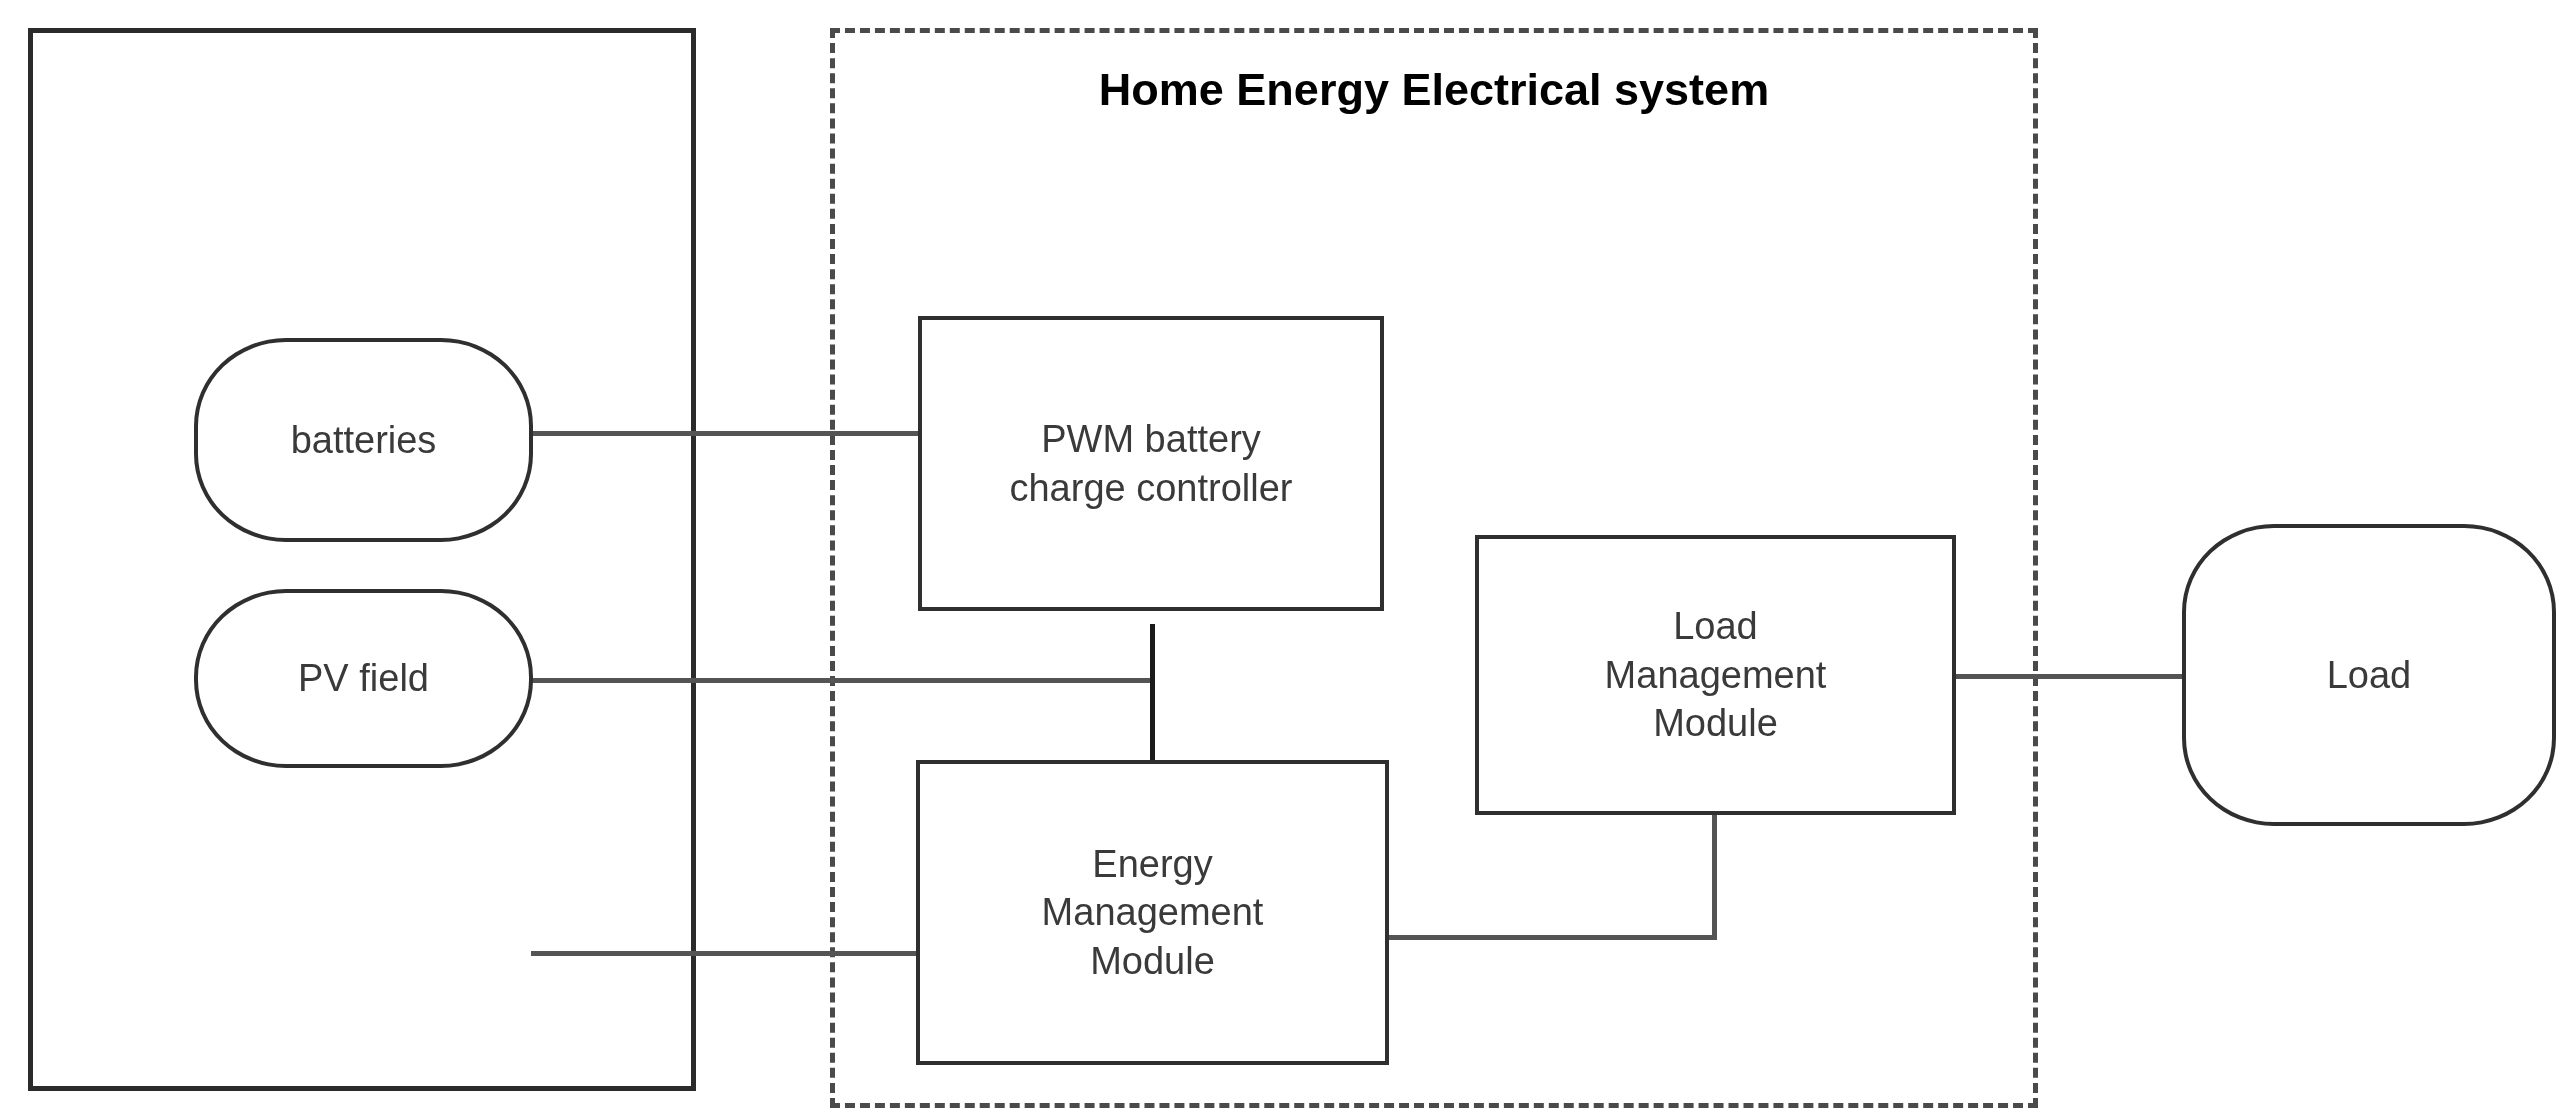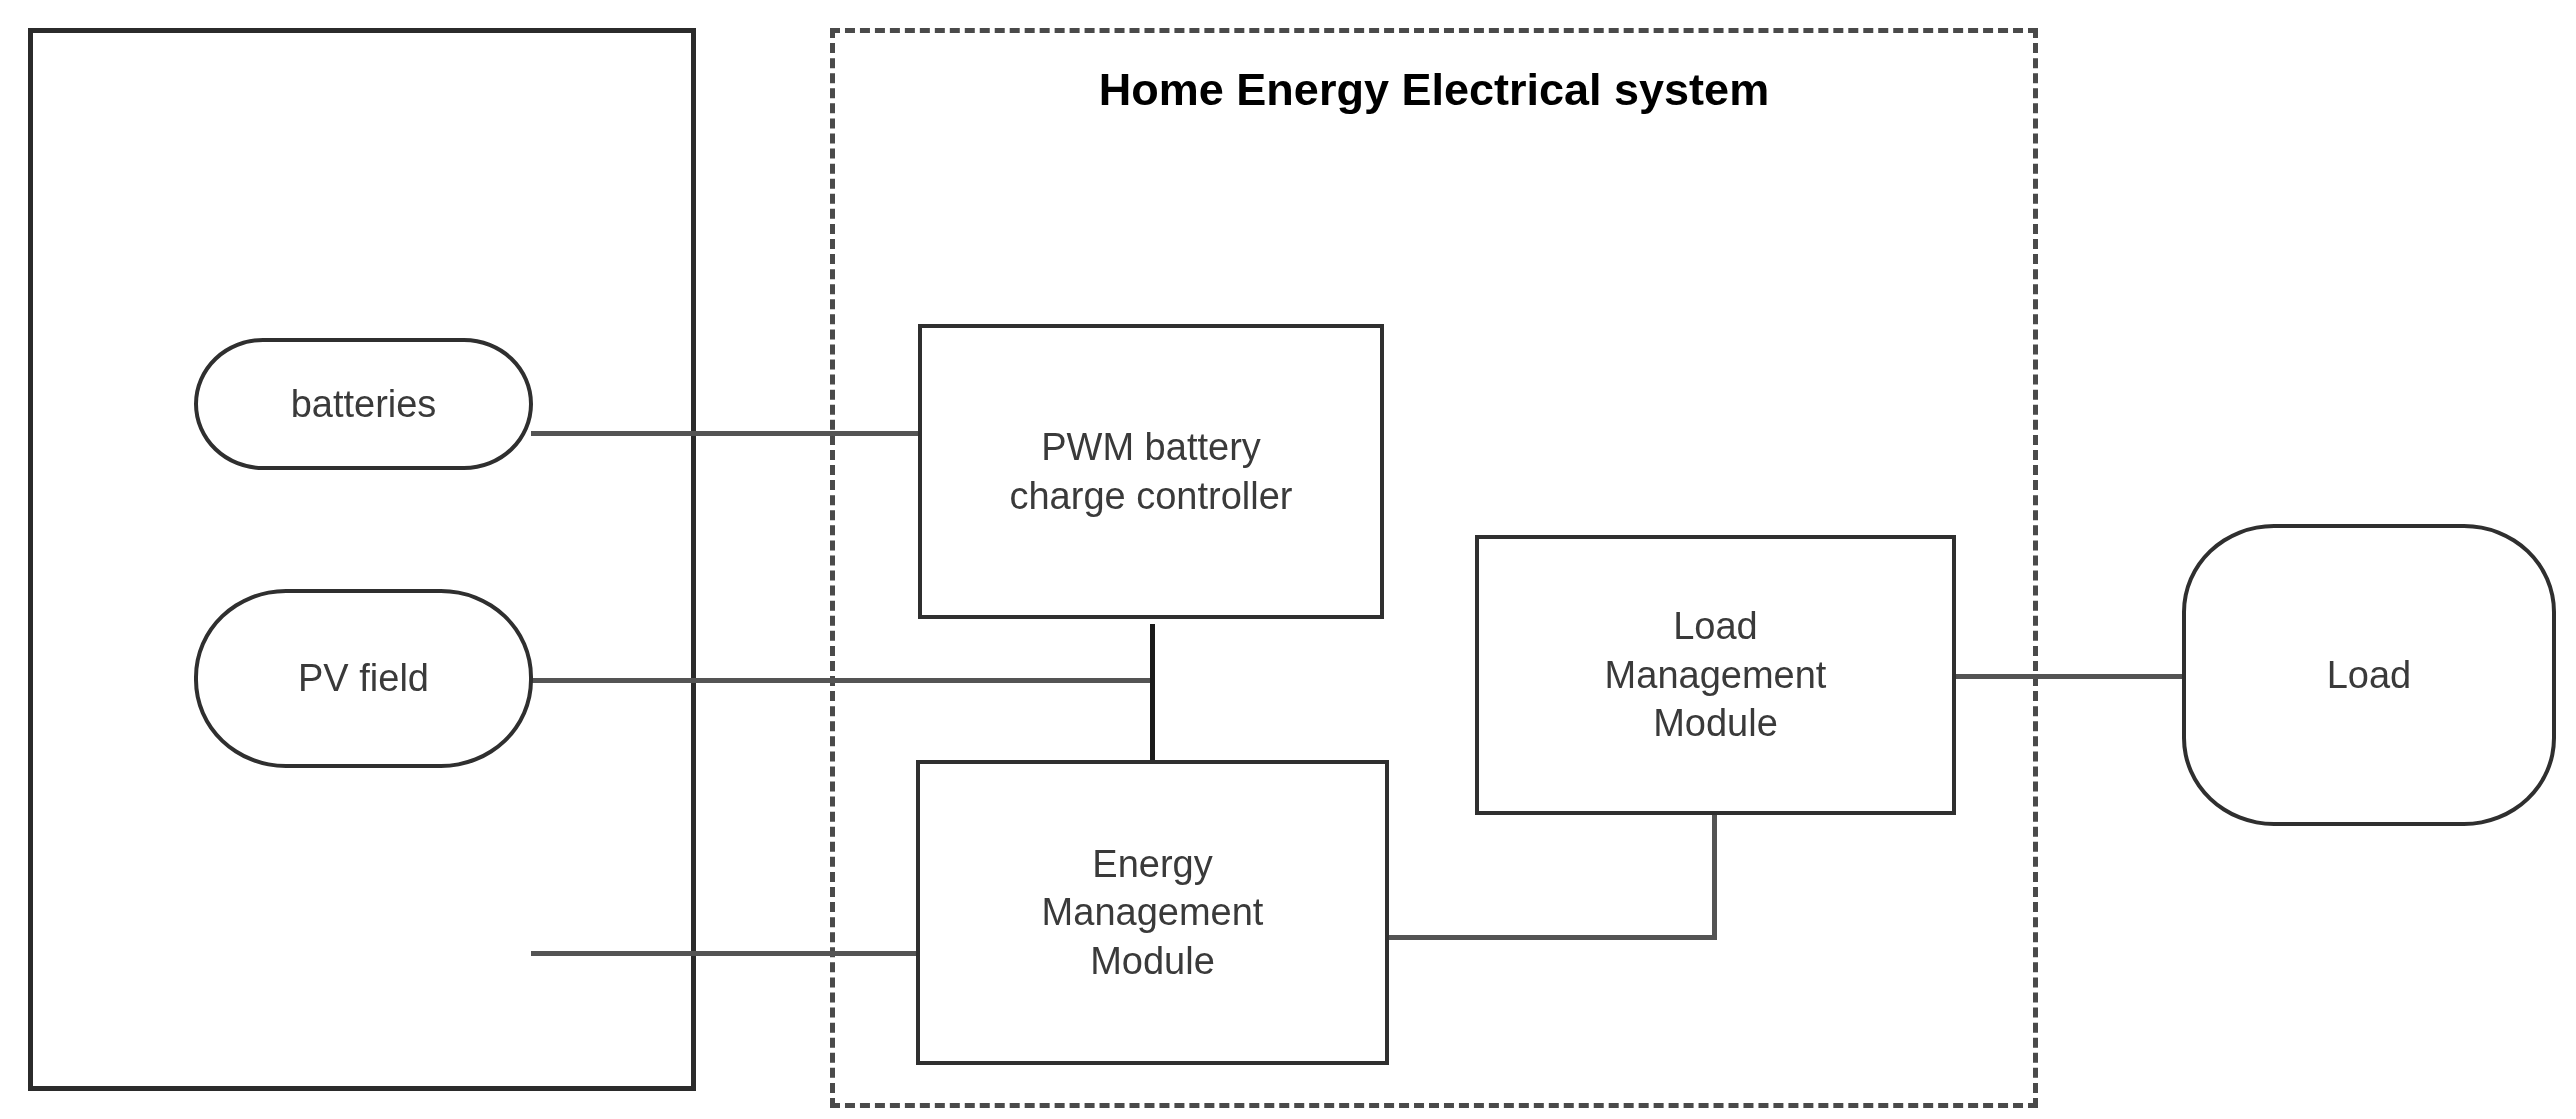--- a/index.html
+++ b/index.html
@@ -101,30 +101,30 @@
 
   <div class="edge-h" style="left:531px; top:951px; width:389px;"></div>
 
   <div class="edge-v edge-dark" style="left:1150px; top:624px; height:139px;"></div>
 
   <div class="edge-h" style="left:1954px; top:674px; width:232px;"></div>
 
   <div class="edge-h" style="left:1387px; top:935px; width:330px;"></div>
   <div class="edge-v" style="left:1712px; top:813px; height:124px;"></div>
 
-  <div class="node node-round" style="left:194px; top:338px; width:339px; height:132px;">
+  <div class="node node-round" style="left:194px; top:338px; width:339px; height:204px;">
     <span>batteries</span>
   </div>
 
   <div class="node node-round" style="left:194px; top:589px; width:339px; height:179px;">
     <span>PV field</span>
   </div>
 
 
-  <div class="node node-rect" style="left:918px; top:324px; width:466px; height:295px;">
+  <div class="node node-rect" style="left:918px; top:316px; width:466px; height:295px;">
     <span>PWM battery
 charge controller</span>
   </div>
 
   <div class="node node-rect" style="left:916px; top:760px; width:473px; height:305px;">
     <span>Energy
 Management
 Module</span>
   </div>
 

